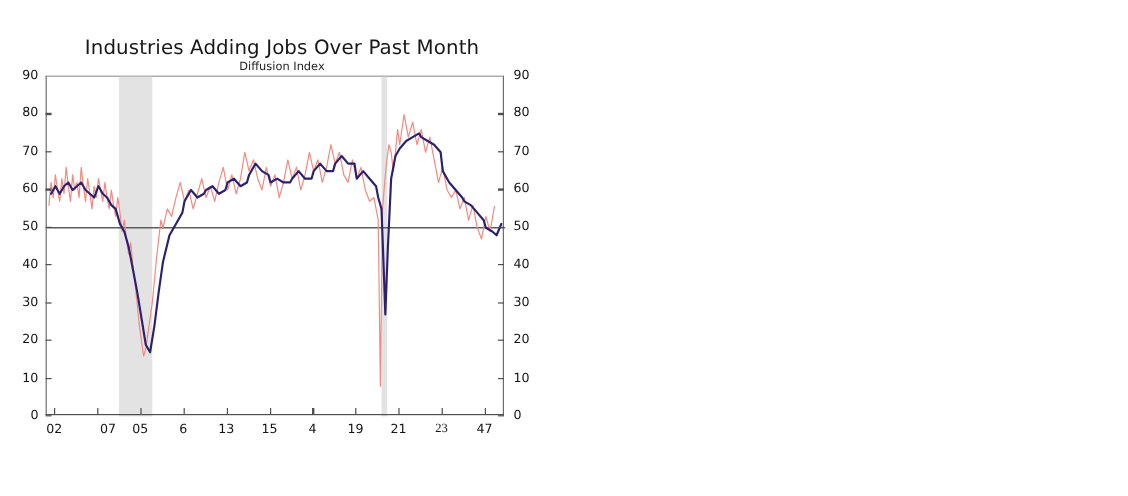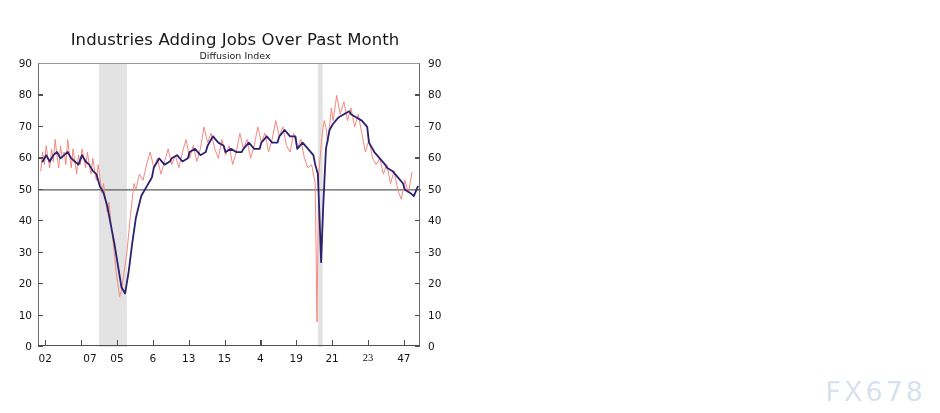--- a/index.html
+++ b/index.html
@@ -143,14 +143,13 @@
         <div class="ylab" style="left: 466px; width: 36px; top: 191.636px;">500</div>
         <div class="ylab" style="left: 466px; width: 36px; top: 165.909px;">600</div>
         <div class="ylab" style="left: 466px; width: 36px; top: 140.182px;">700</div>
         <div class="ylab" style="left: 466px; width: 36px; top: 114.455px;">800</div>
         <div class="ylab" style="left: 466px; width: 36px; top: 88.7273px;">900</div>
         <div class="ylab" style="left: 466px; width: 36px; top: 63px;">1,000</div>
       </div>
 
   </div>
 
-  <div class="watermark">FX678</div>
 </div>
 
 </body></html>

